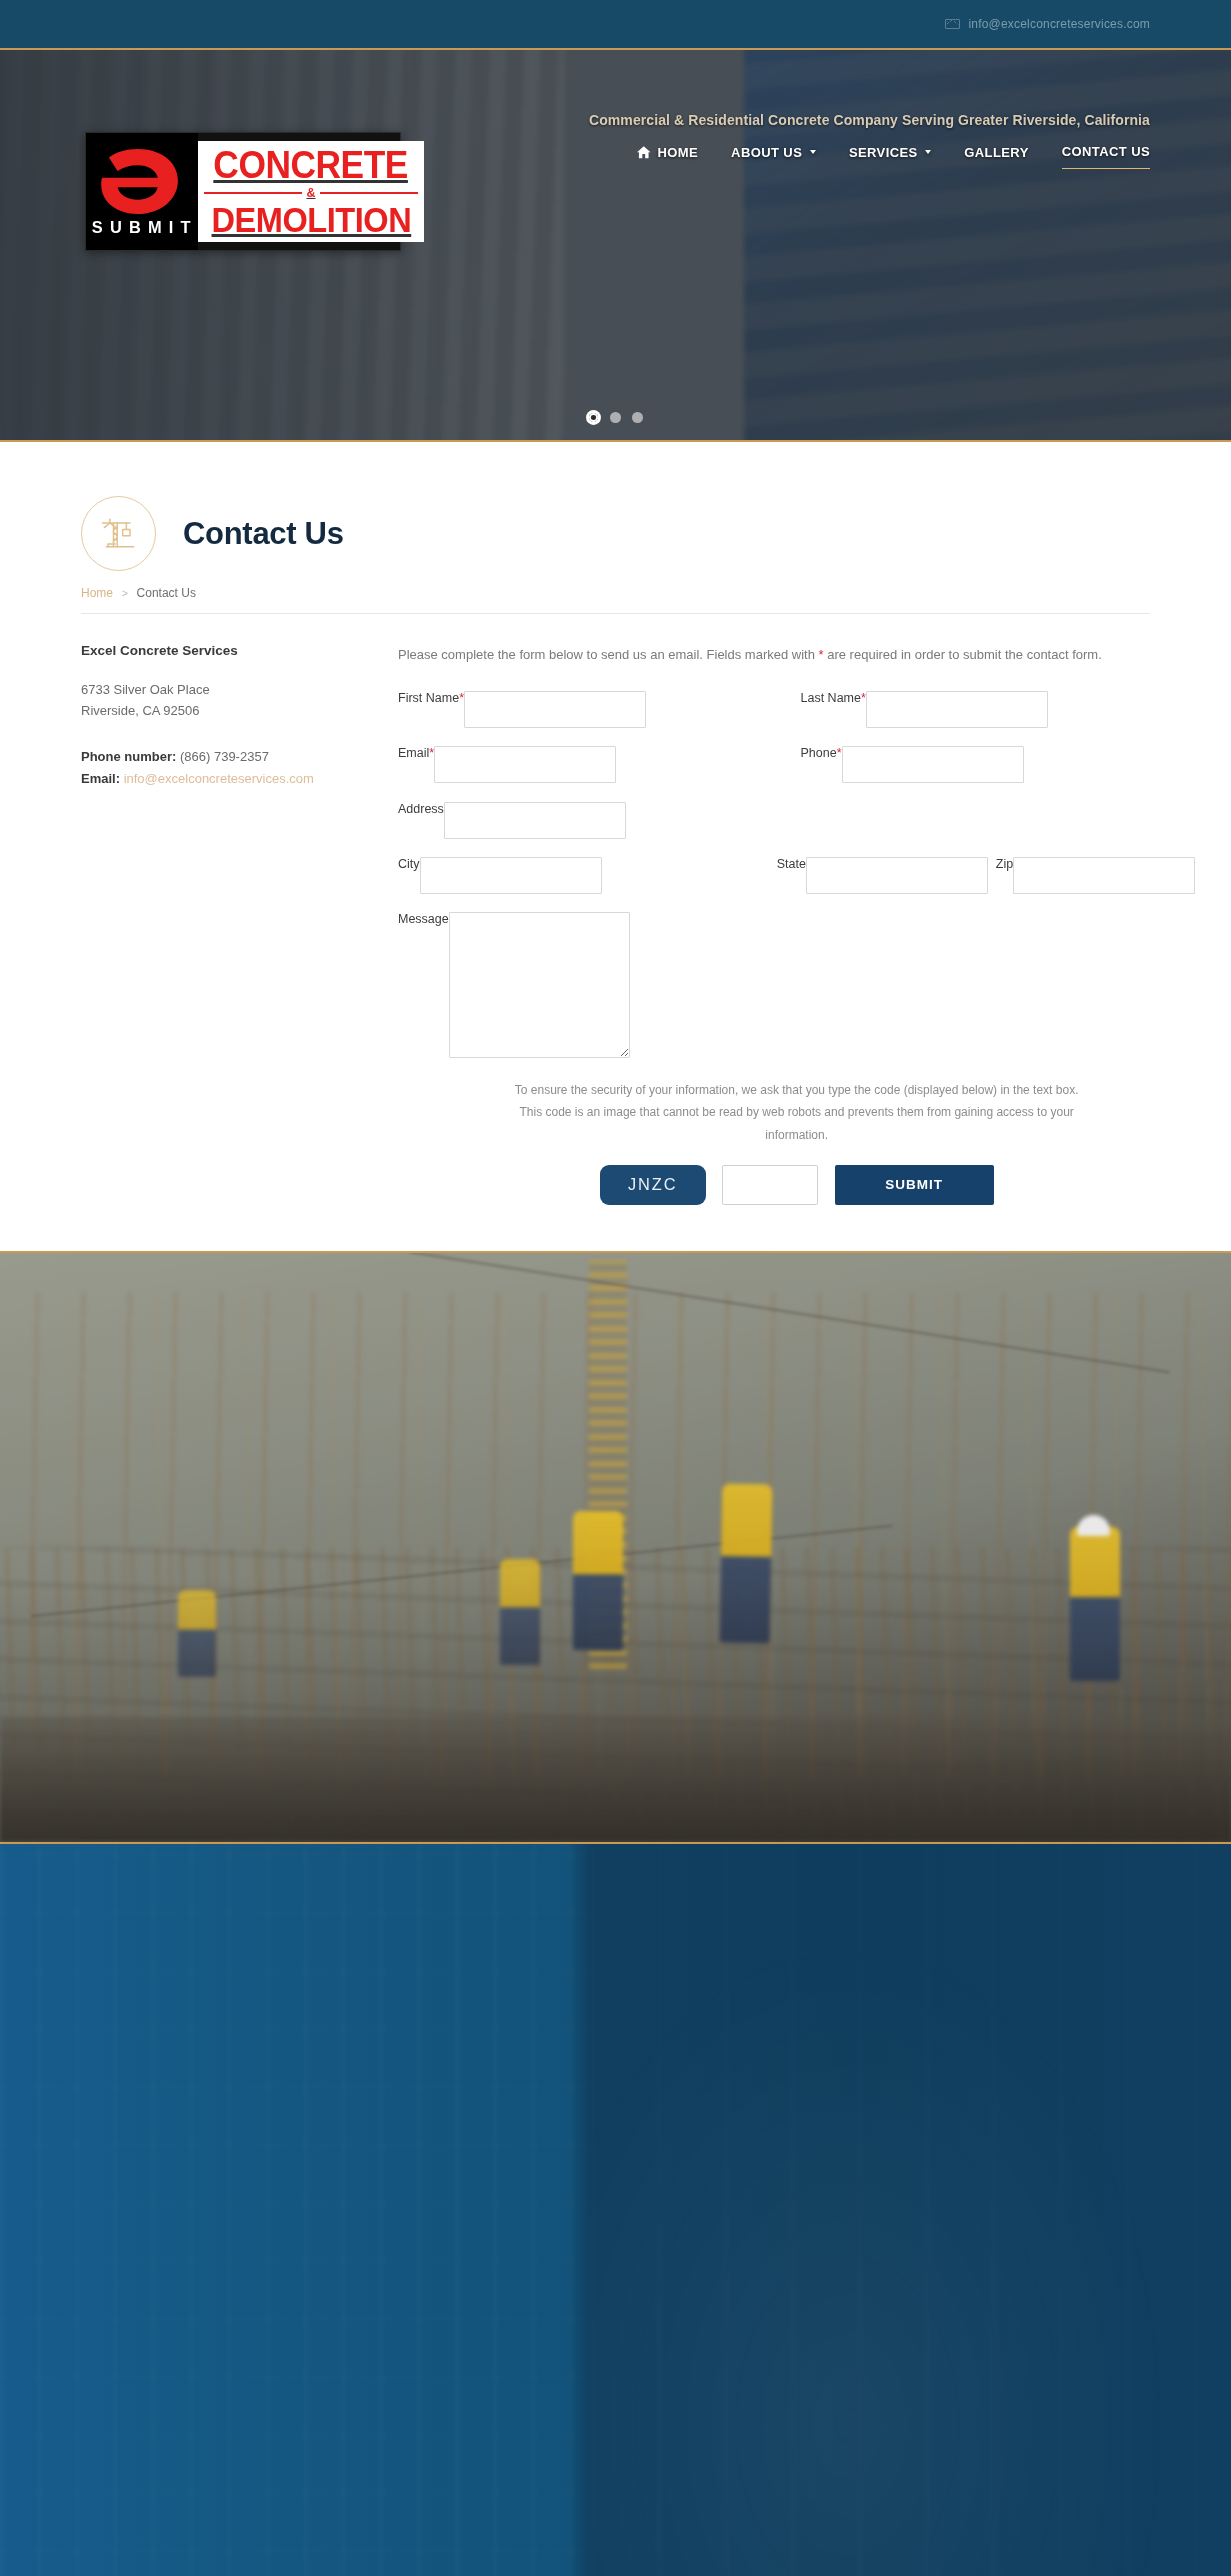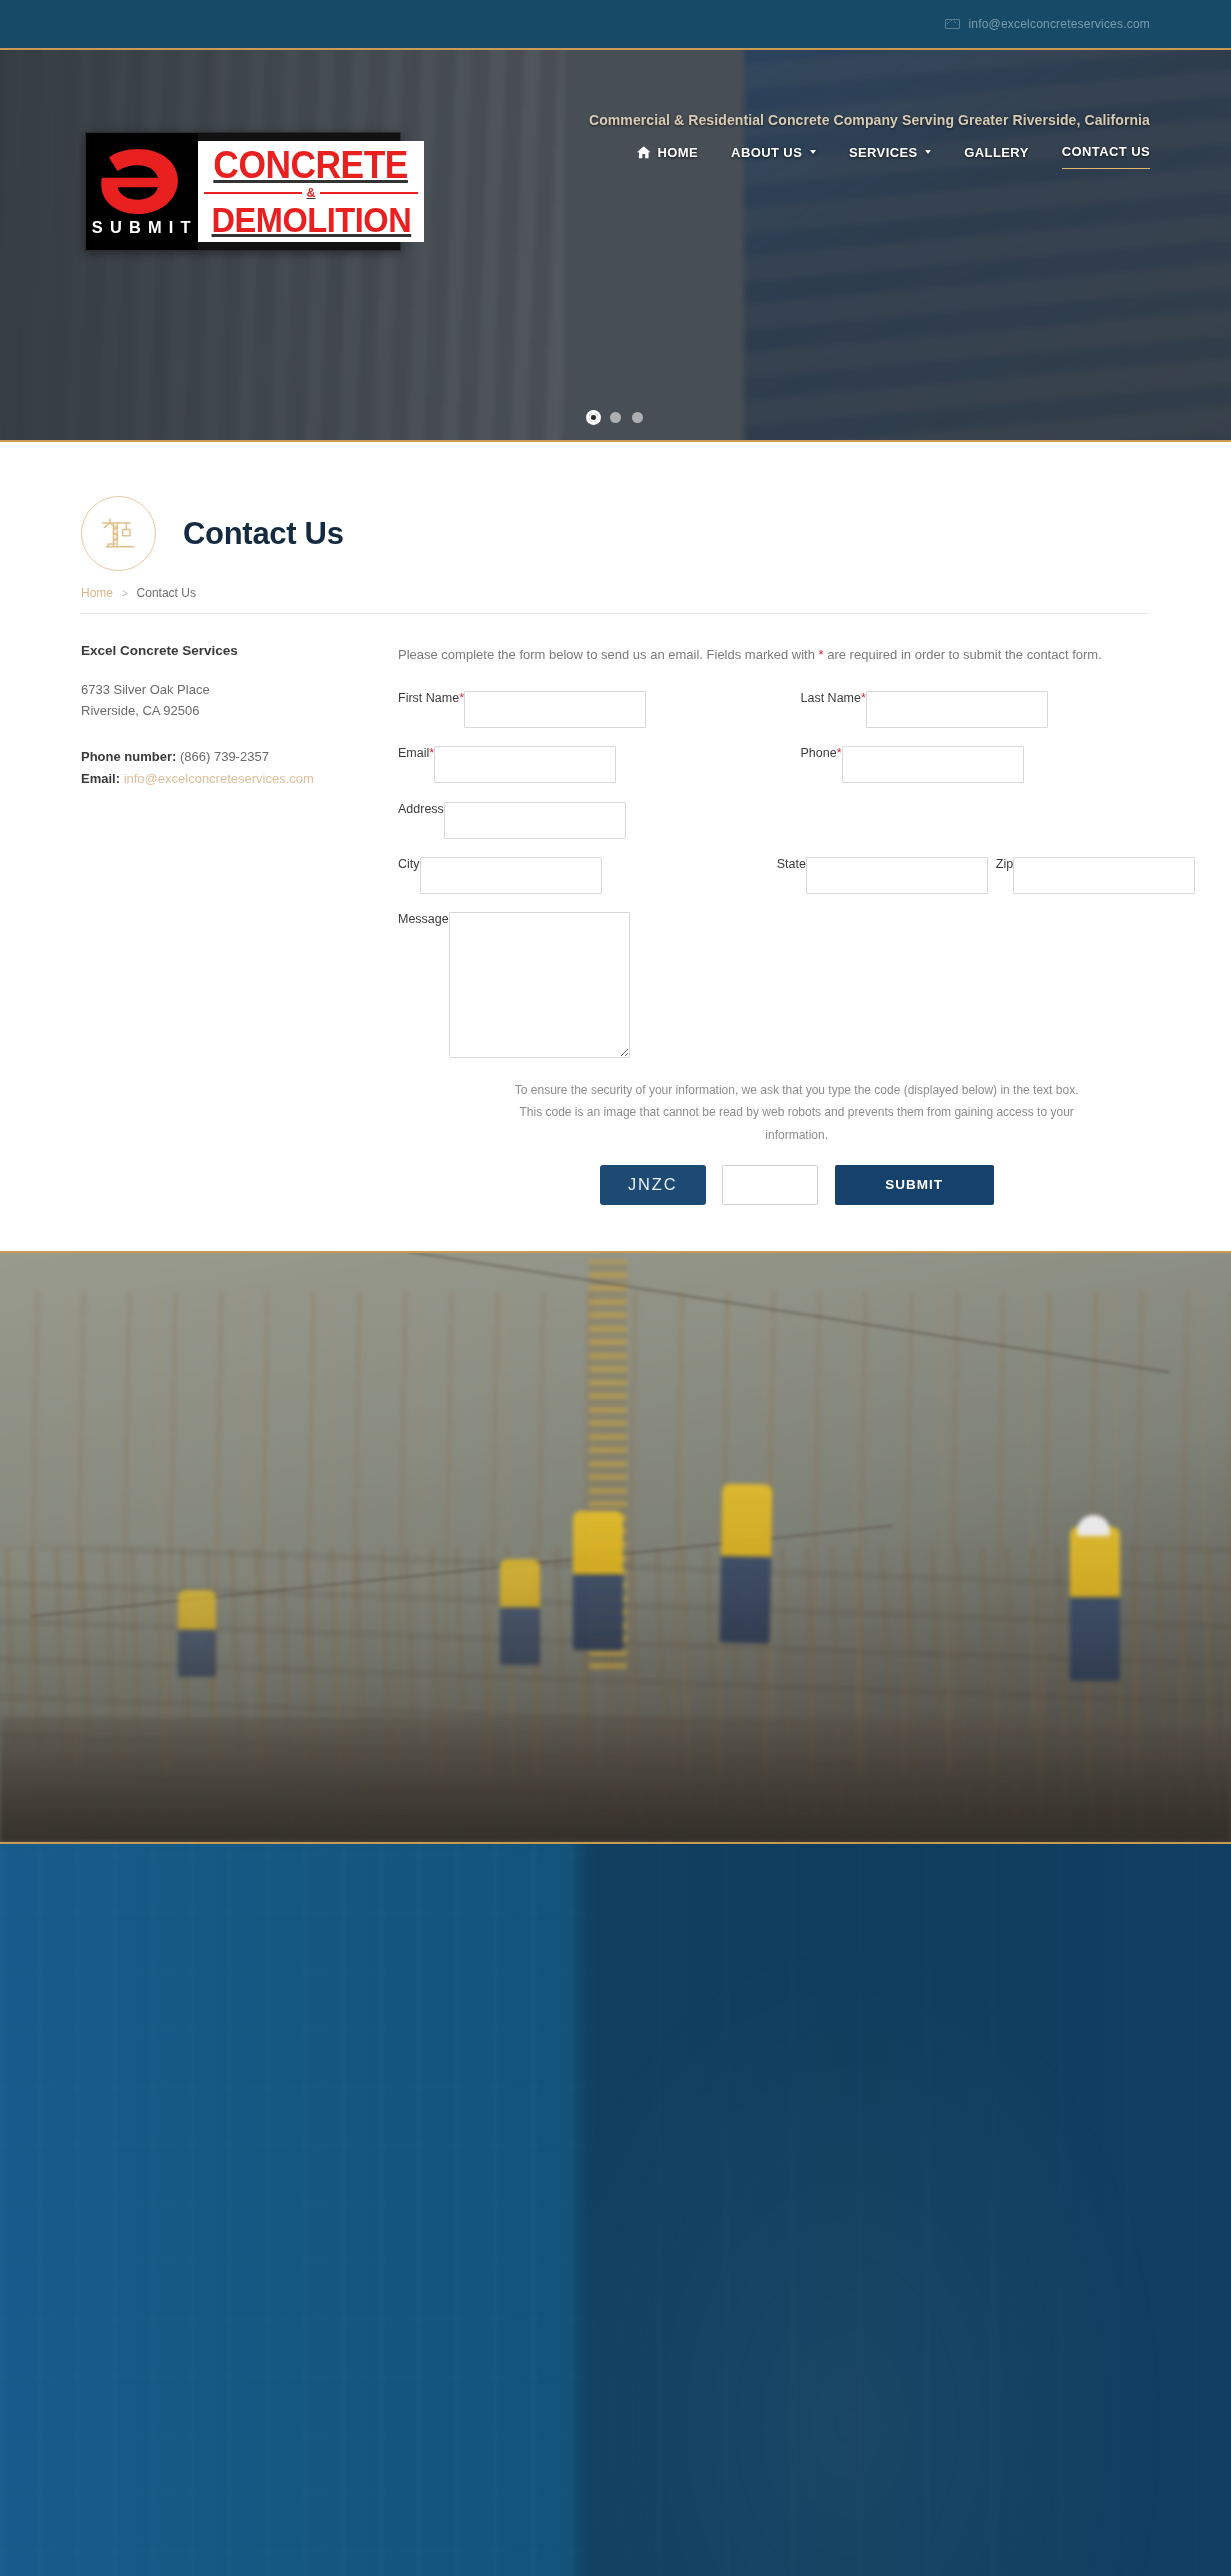--- a/index.html
+++ b/index.html
@@ -238,21 +238,21 @@
     text-align: center; font-size: 12px; color: #8d8d8d;
     line-height: 1.85; margin: 21px 15.4px 19px;
   }
   .captcha-row { display: flex; justify-content: center; align-items: center; gap: 16.4px; }
   .captcha-code {
     background: #1d4a73; color: #e9f0f6;
     width: 106px; height: 40px;
     display: flex; align-items: center; justify-content: center;
     font-size: 16.4px; letter-spacing: 1.9px;
     font-family: "Liberation Sans", sans-serif;
-    border-radius: 3px;
+    border-radius: 9px;
   }
   .captcha-input {
     width: 96px; height: 40px; border: 1px solid #d0d0d0;
     background: #fff; padding: 0 7.7px; font-size: 13.5px; font-family: inherit;
     border-radius: 1.9px;
   }
   .submit-btn {
     background: #15416b; color: #fff; border: none;
     width: 159px; height: 40px;
     font-size: 13.5px; font-weight: 700; letter-spacing: 1px;

